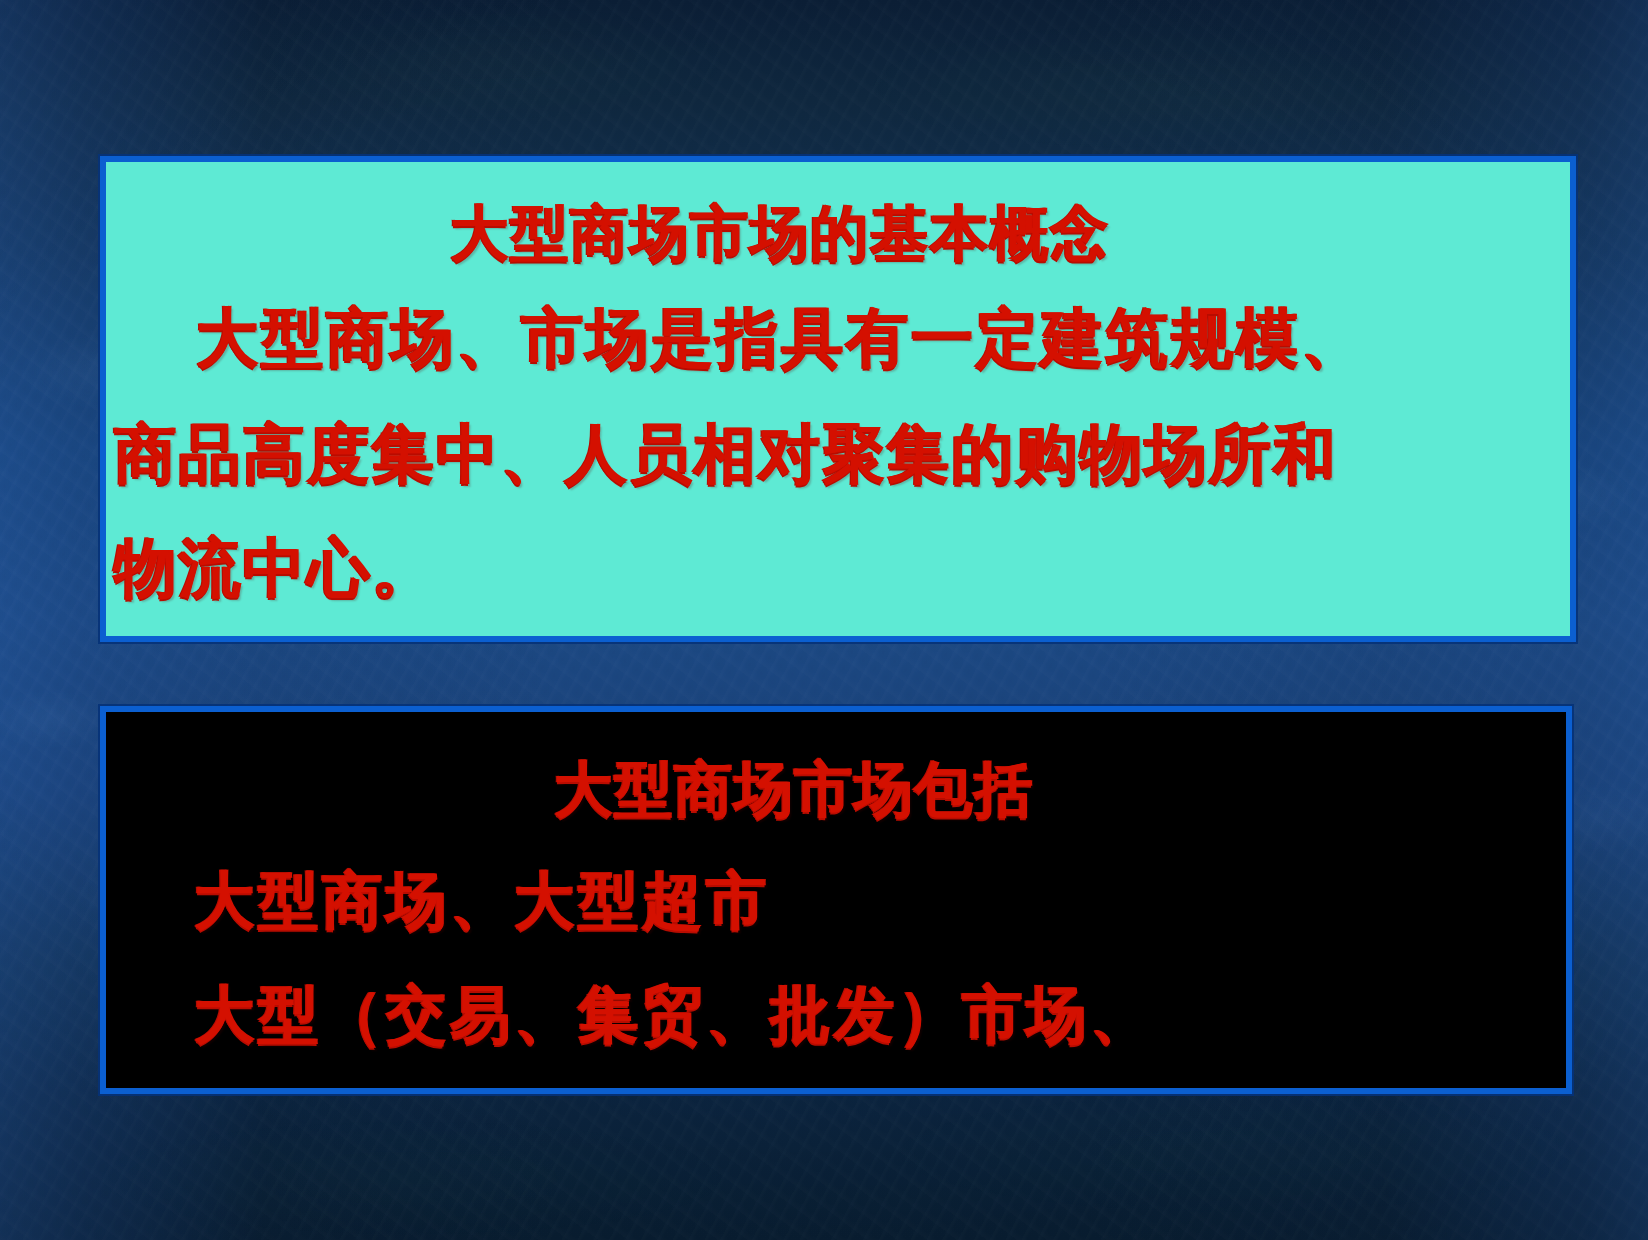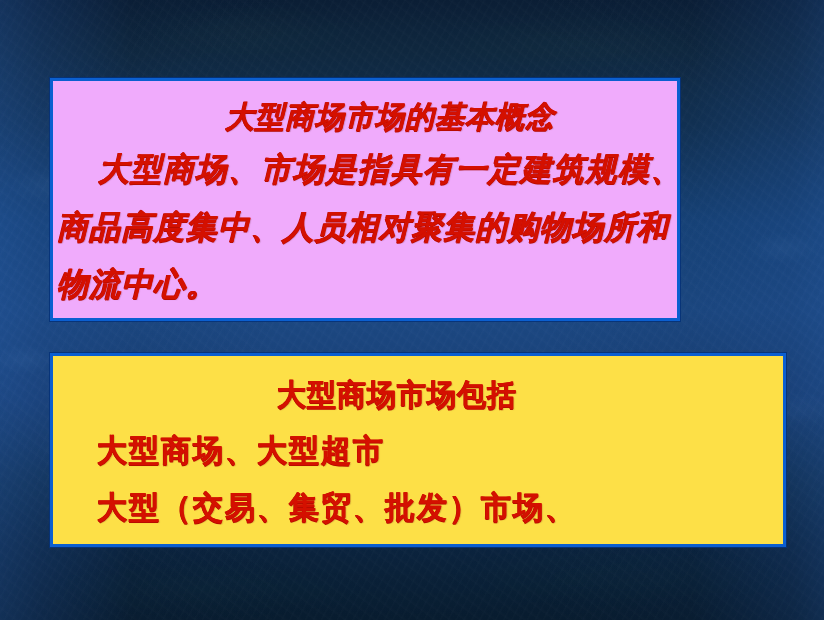--- a/index.html
+++ b/index.html
@@ -90,31 +90,30 @@
   
   .panel {
     position: absolute;
     box-sizing: border-box;
     border: 3px solid #0b5fd0;
     box-shadow: 0 0 0 1px rgba(6,50,120,0.9);
   }
   .panel-cyan {
     left: 50px;
     top: 78px;
-    width: 630px;
+    width: 738px;
     height: 243px;
-    background: #f0abfc;
-    font-style: italic;
+    background: #5eead4;
   }
   .panel-green {
     left: 50px;
     top: 353px;
     width: 736px;
     height: 194px;
-    background: #fde047;
+    background: #000000;
   }
 
   .tline {
     position: absolute;
     color: #d41000;
     font-family: "DejaVu Serif", "Liberation Serif", serif;
     font-weight: bold;
     white-space: nowrap;
     letter-spacing: 0.5px;
     text-shadow:

